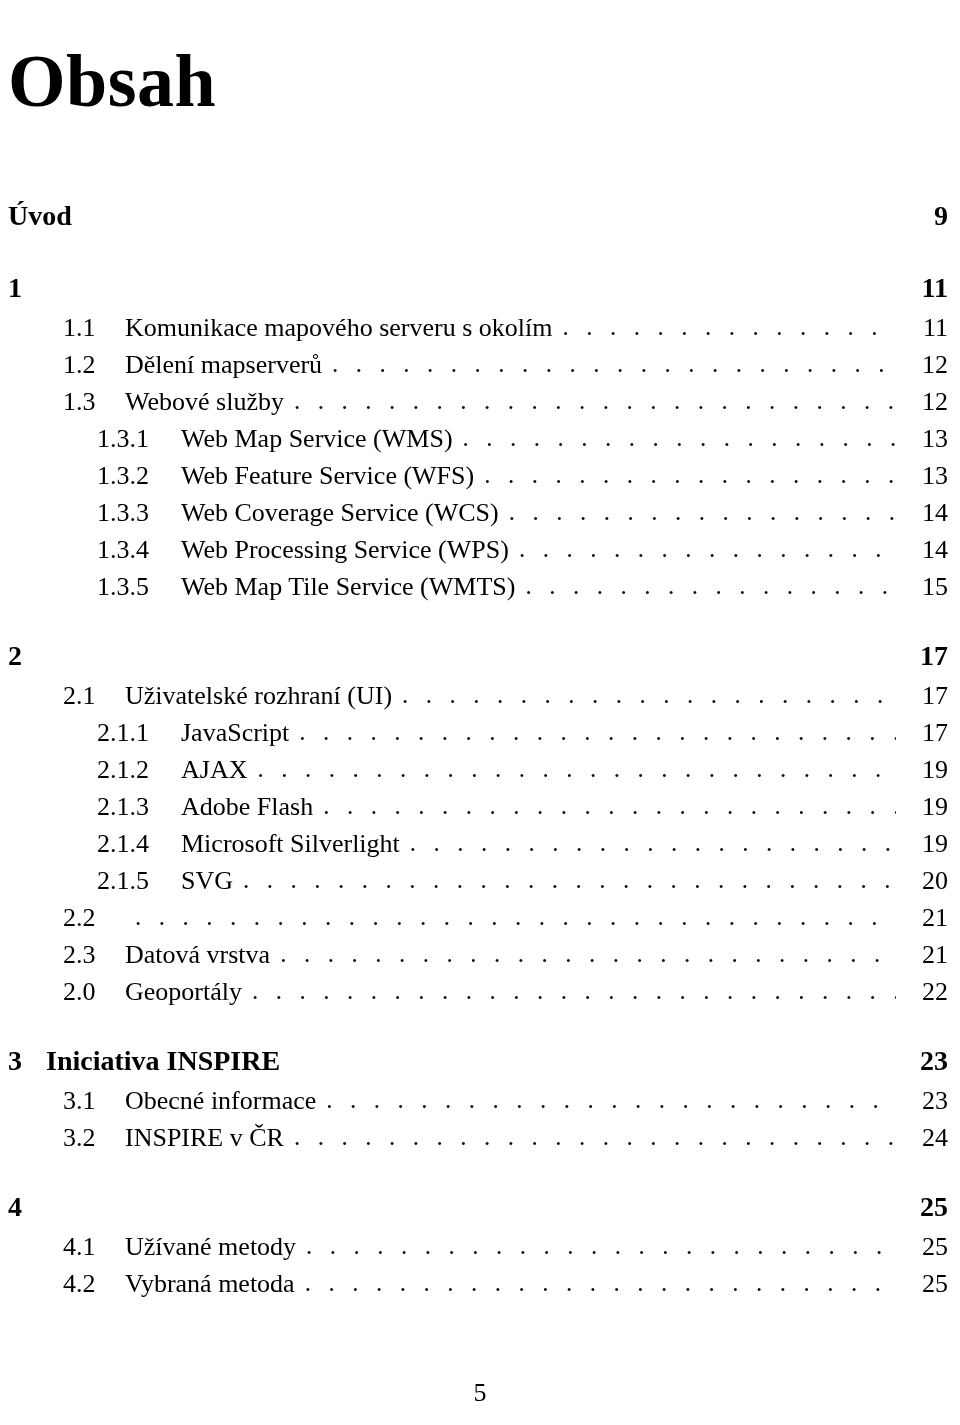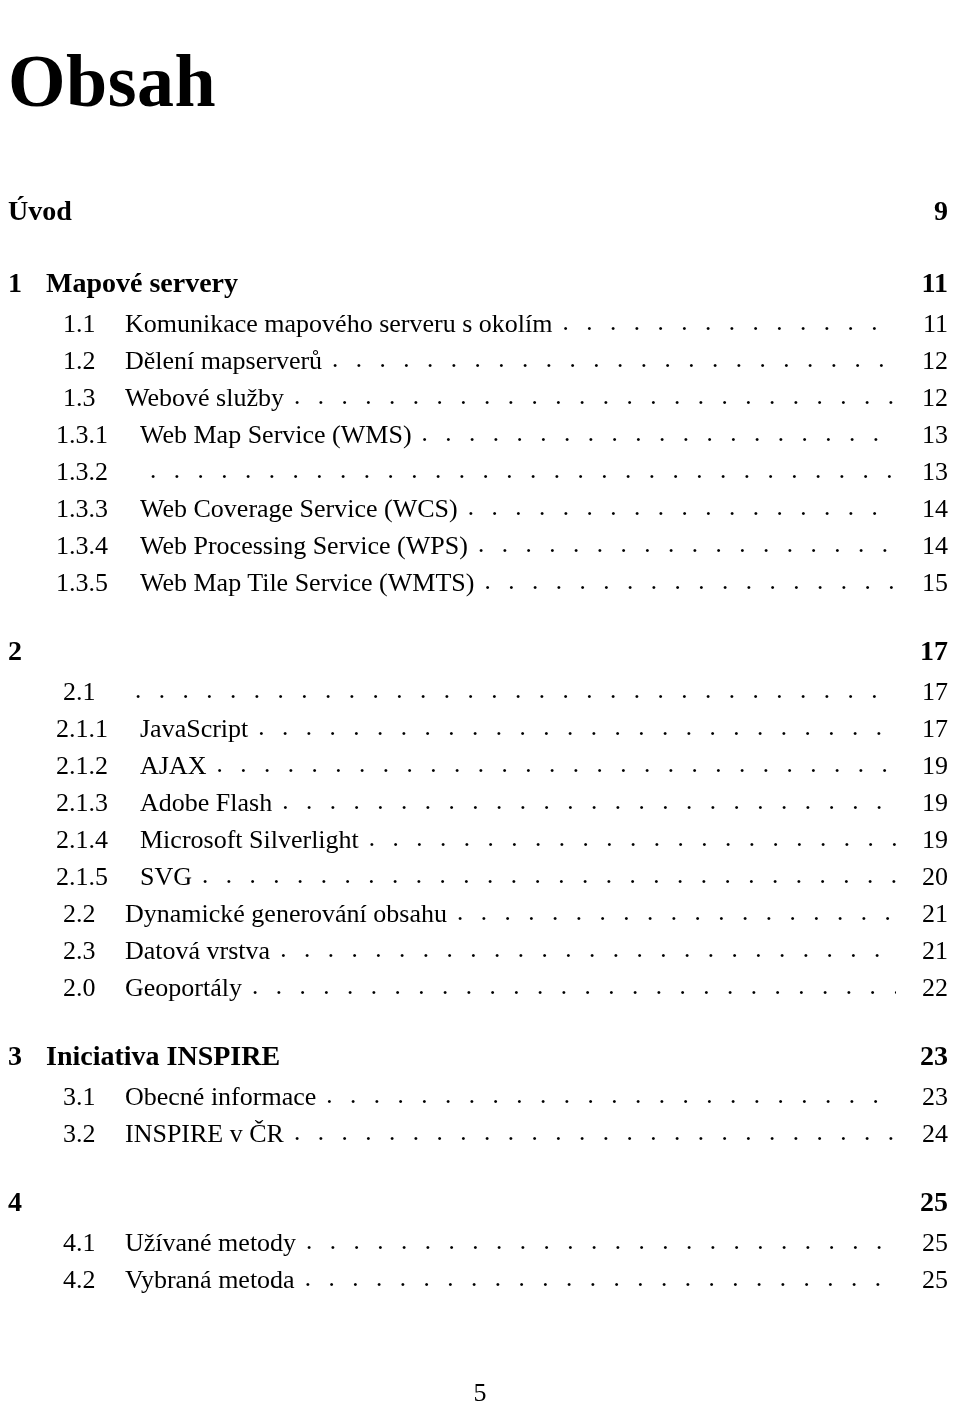--- a/index.html
+++ b/index.html
@@ -38,21 +38,21 @@
   
   .toc-list {
     position: absolute;
     left: 0;
     top: 195px;
     width: 960px;
   }
 
   .toc-entry {
     display: flex;
-    align-items: flex-start;
+    align-items: center;
     width: 948px;
     height: 37px;
     box-sizing: border-box;
     white-space: nowrap;
   }
 
   .toc-entry .num {
     flex: 0 0 auto;
     text-align: left;
   }
@@ -117,21 +117,21 @@
     padding-left: 63px;
   }
   .lvl-section .num {
     width: 62px;
   }
 
   
   .lvl-subsection {
     font-size: 26px;
     font-weight: normal;
-    padding-left: 56px;
+    padding-left: 97px;
   }
   .lvl-subsection .num {
     width: 84px;
   }
 
   
   .gap-before {
     margin-top: 30px;
   }
 
@@ -154,21 +154,20 @@
 
   <div class="toc-list">
       <div class="toc-entry lvl-front">
         <span class="num"></span>
         <span class="title-text">Úvod</span>
         <span class="leader">............................................................</span>
         <span class="pageno">9</span>
       </div>
       <div class="toc-entry lvl-chapter gap-before">
         <span class="num">1</span>
-        <span class="title-text">Mapové servery</span>
         <span class="leader">............................................................</span>
         <span class="pageno">11</span>
       </div>
       <div class="toc-entry lvl-section">
         <span class="num">1.1</span>
         <span class="title-text">Komunikace mapového serveru s okolím</span>
         <span class="leader">............................................................</span>
         <span class="pageno">11</span>
       </div>
       <div class="toc-entry lvl-section">
@@ -184,20 +183,21 @@
         <span class="pageno">12</span>
       </div>
       <div class="toc-entry lvl-subsection">
         <span class="num">1.3.1</span>
         <span class="title-text">Web Map Service (WMS)</span>
         <span class="leader">............................................................</span>
         <span class="pageno">13</span>
       </div>
       <div class="toc-entry lvl-subsection">
         <span class="num">1.3.2</span>
+        <span class="title-text">Web Feature Service (WFS)</span>
         <span class="leader">............................................................</span>
         <span class="pageno">13</span>
       </div>
       <div class="toc-entry lvl-subsection">
         <span class="num">1.3.3</span>
         <span class="title-text">Web Coverage Service (WCS)</span>
         <span class="leader">............................................................</span>
         <span class="pageno">14</span>
       </div>
       <div class="toc-entry lvl-subsection">
@@ -212,20 +212,21 @@
         <span class="leader">............................................................</span>
         <span class="pageno">15</span>
       </div>
       <div class="toc-entry lvl-chapter gap-before">
         <span class="num">2</span>
         <span class="leader">............................................................</span>
         <span class="pageno">17</span>
       </div>
       <div class="toc-entry lvl-section">
         <span class="num">2.1</span>
+        <span class="title-text">Uživatelské rozhraní (UI)</span>
         <span class="leader">............................................................</span>
         <span class="pageno">17</span>
       </div>
       <div class="toc-entry lvl-subsection">
         <span class="num">2.1.1</span>
         <span class="title-text">JavaScript</span>
         <span class="leader">............................................................</span>
         <span class="pageno">17</span>
       </div>
       <div class="toc-entry lvl-subsection">
@@ -247,21 +248,20 @@
         <span class="pageno">19</span>
       </div>
       <div class="toc-entry lvl-subsection">
         <span class="num">2.1.5</span>
         <span class="title-text">SVG</span>
         <span class="leader">............................................................</span>
         <span class="pageno">20</span>
       </div>
       <div class="toc-entry lvl-section">
         <span class="num">2.2</span>
-        <span class="title-text">Dynamické generování obsahu</span>
         <span class="leader">............................................................</span>
         <span class="pageno">21</span>
       </div>
       <div class="toc-entry lvl-section">
         <span class="num">2.3</span>
         <span class="title-text">Datová vrstva</span>
         <span class="leader">............................................................</span>
         <span class="pageno">21</span>
       </div>
       <div class="toc-entry lvl-section">

